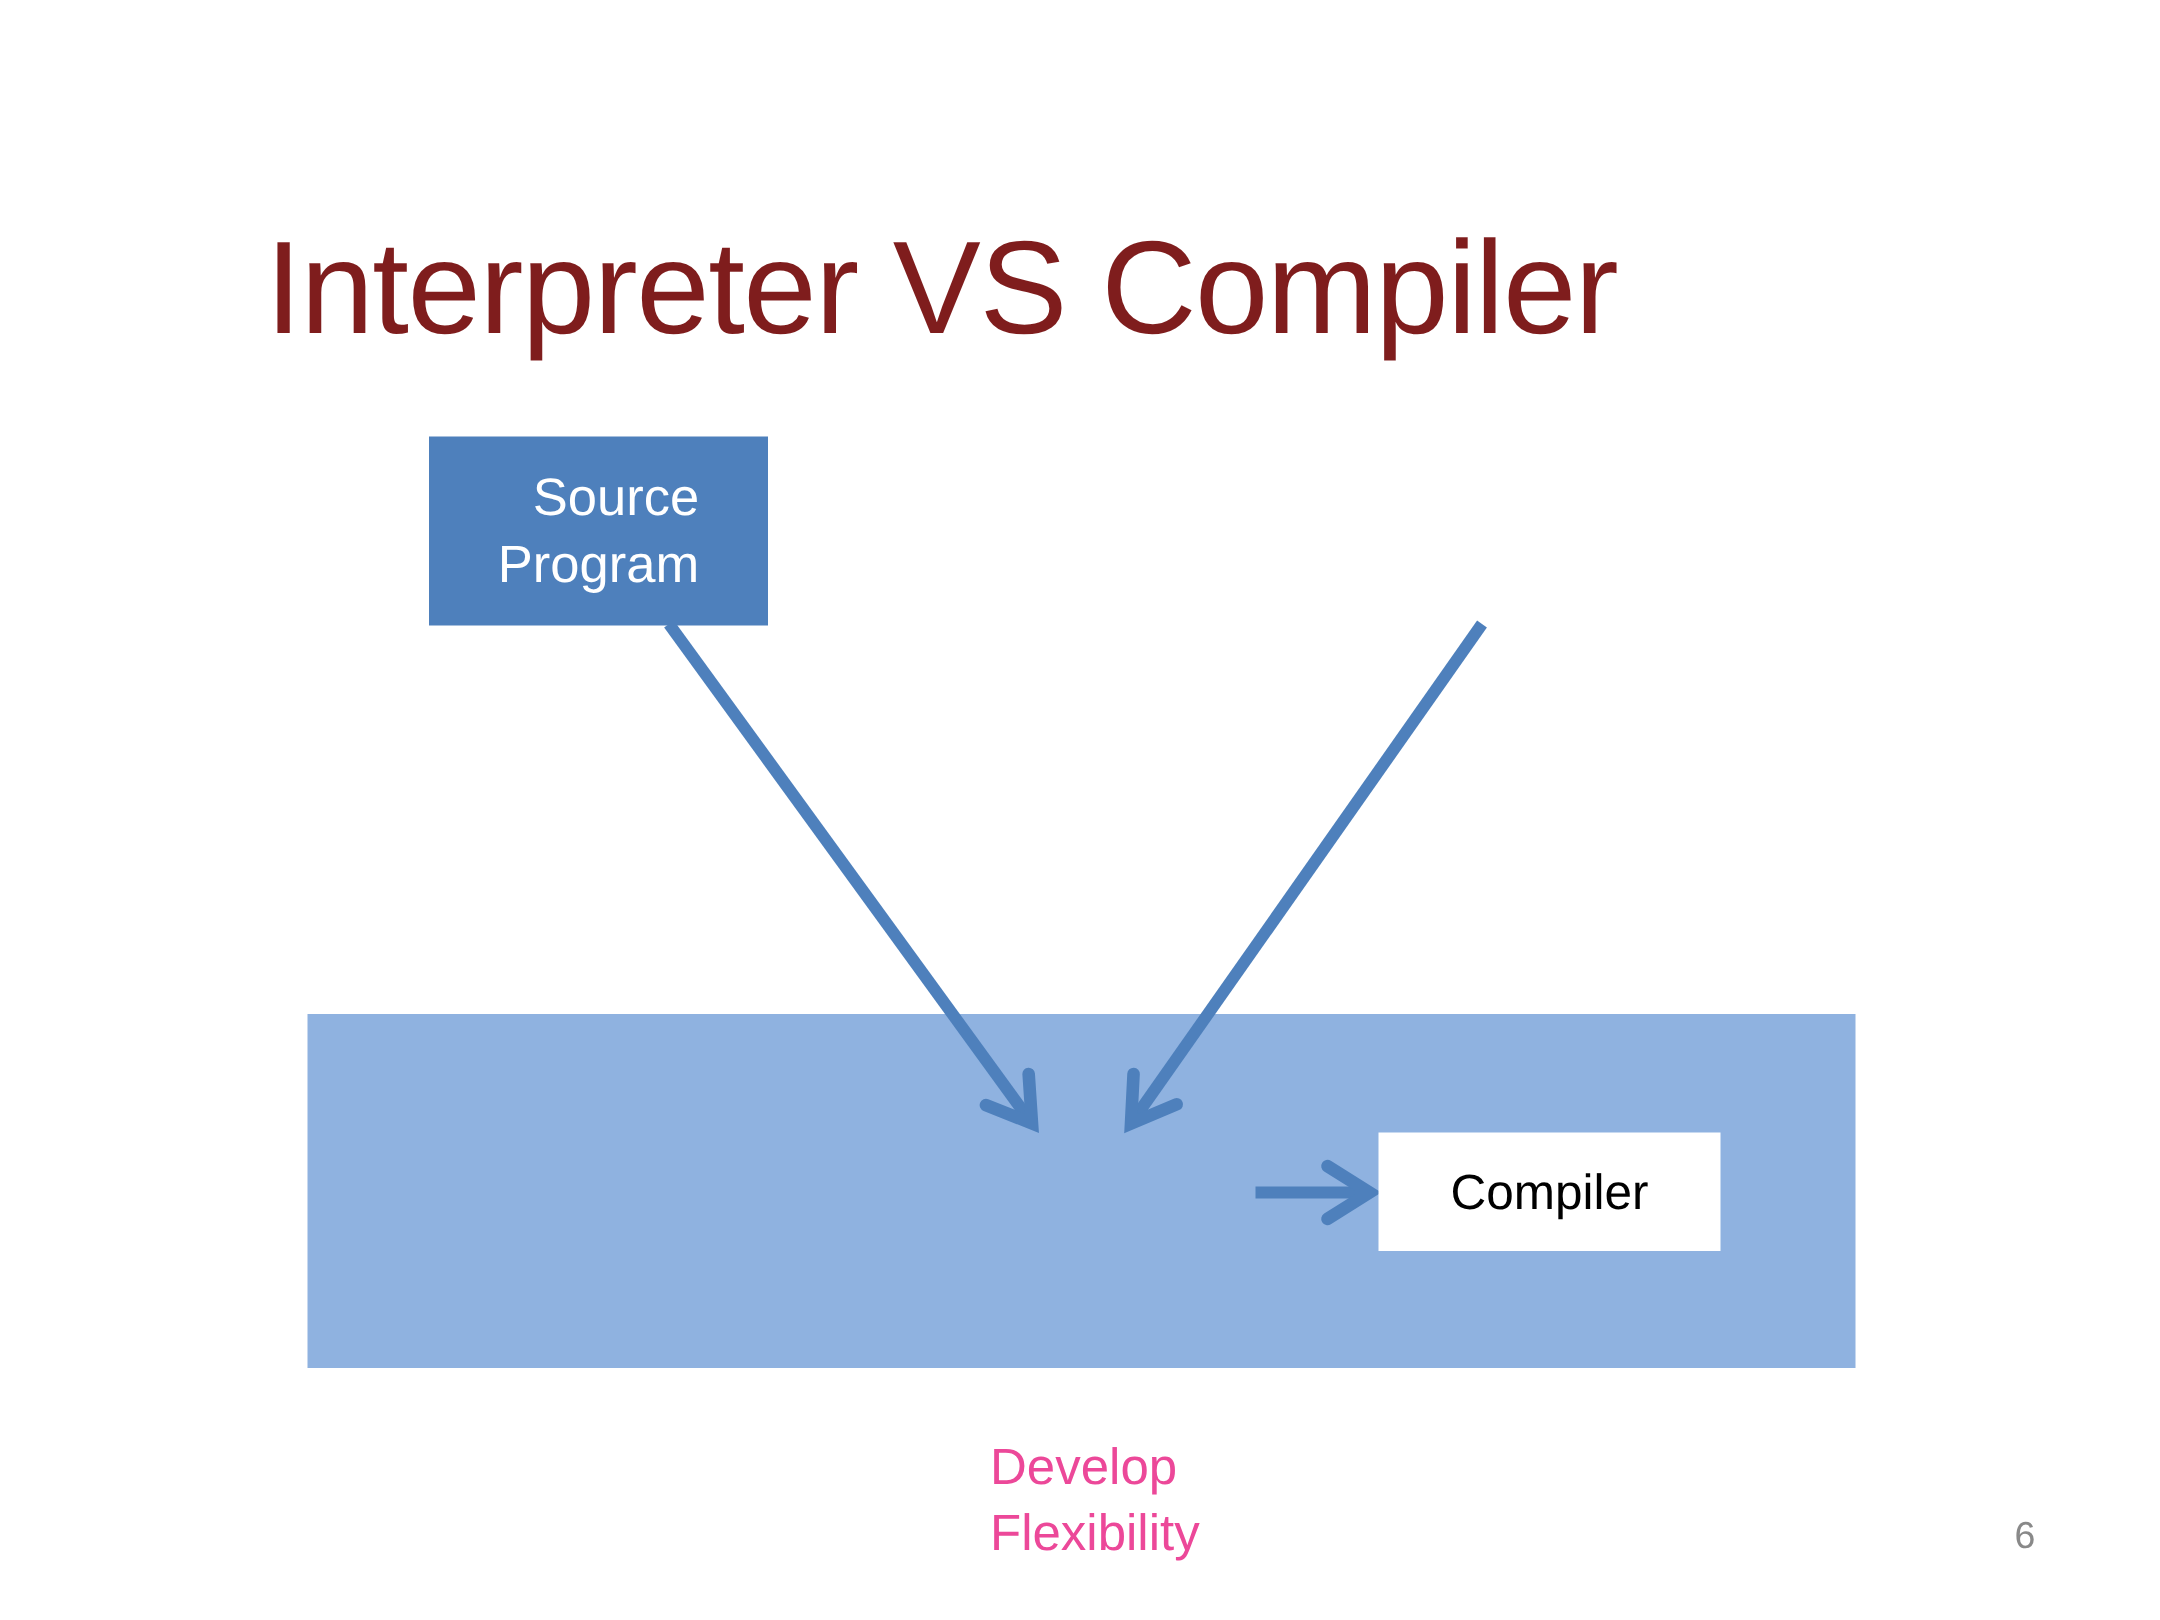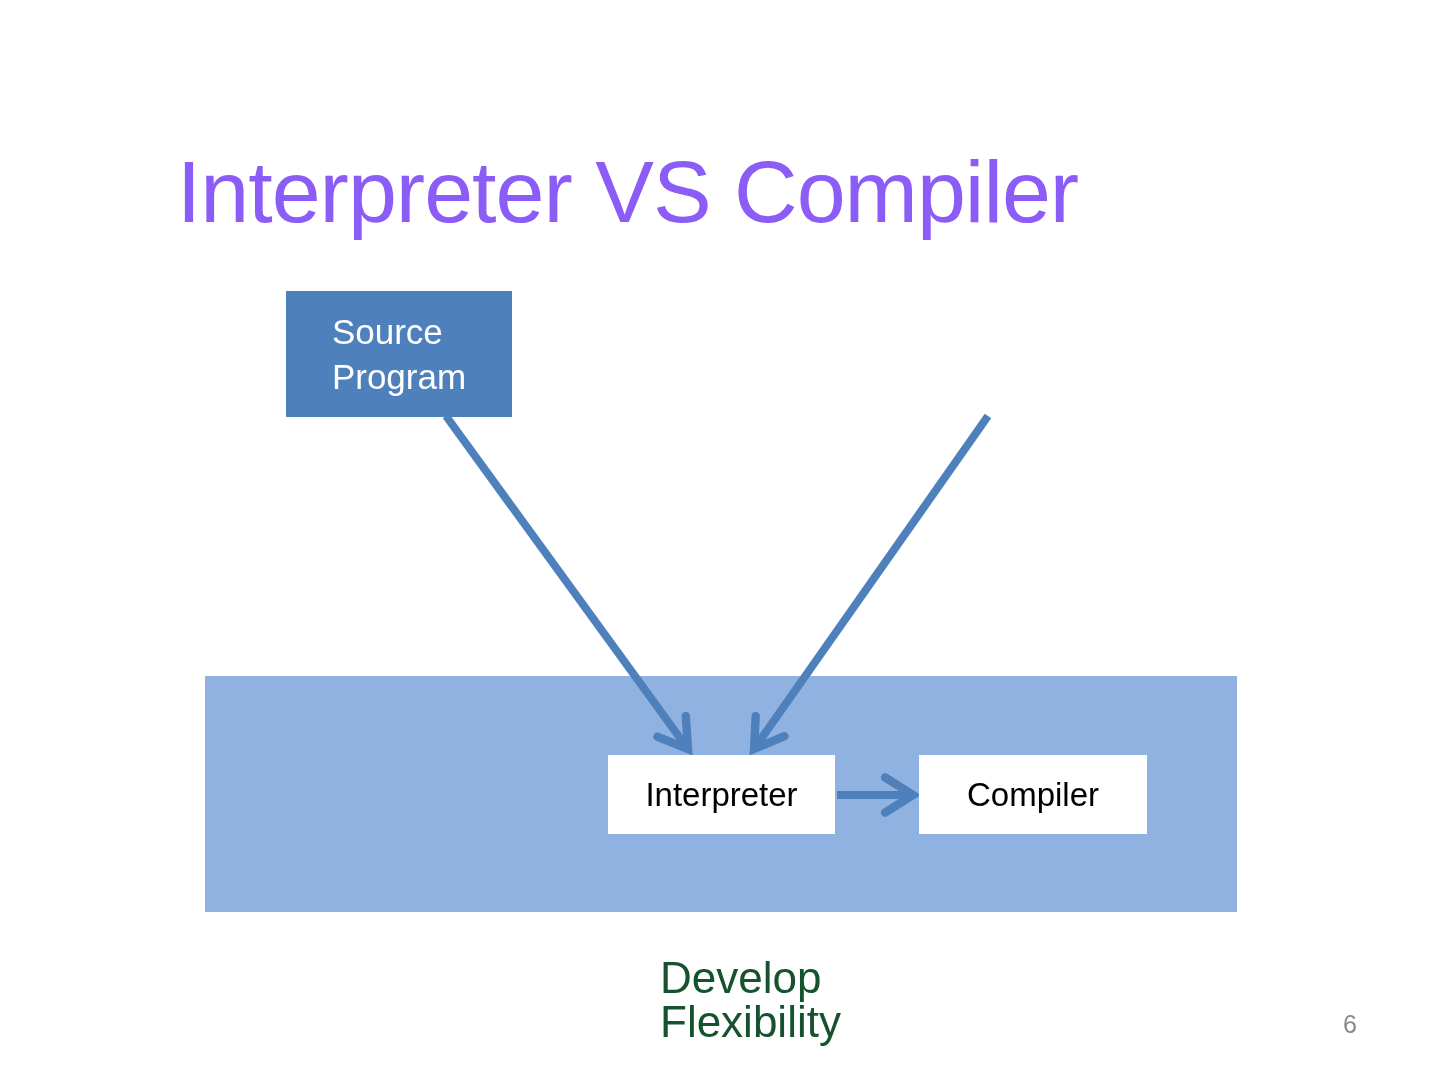--- a/index.html
+++ b/index.html
@@ -18,21 +18,21 @@
   .title {
     position: absolute;
     left: 0;
     top: 78px;
     width: 1255px;
     text-align: center;
     font-size: 88px;
     line-height: 110px;
     font-weight: 400;
     letter-spacing: -1px;
-    color: #8b5cf6;
+    color: #7f1d1d;
     white-space: nowrap;
   }
   .band {
     position: absolute;
     left: 205px;
     top: 676px;
     width: 1032px;
     height: 236px;
     background: #8fb2e0;
     z-index: 1;
@@ -44,21 +44,21 @@
     width: 1440px;
     height: 1080px;
     z-index: 2;
     pointer-events: none;
   }
   .node {
     position: absolute;
     display: flex;
     align-items: center;
     justify-content: center;
-    text-align: left;
+    text-align: right;
     z-index: 3;
   }
   .node .label {
     white-space: pre-line;
   }
   .node.blue {
     background: #4e80bc;
     color: #ffffff;
     font-size: 35px;
     line-height: 45px;
@@ -70,23 +70,23 @@
     line-height: 40px;
   }
   #box-source   { left: 286px; top: 291px; width: 226px; height: 126px; }
   #box-input    { left: 921px; top: 291px; width: 226px; height: 126px; }
   #box-interp   { left: 608px; top: 755px; width: 227px; height: 79px; }
   #box-machine  { left: 919px; top: 755px; width: 228px; height: 79px; }
   .caption {
     position: absolute;
     left: 660px;
     top: 956px;
-    font-size: 44px;
+    font-size: 34px;
     line-height: 44px;
-    color: #14532d;
+    color: #ec4899;
     white-space: pre-line;
     z-index: 3;
   }
   .page-number {
     position: absolute;
     left: 1320px;
     top: 1010px;
     width: 60px;
     text-align: center;
     font-size: 25px;
@@ -113,23 +113,20 @@
     <line x1="988" y1="416" x2="754" y2="749" stroke="#4e80bc" stroke-width="8" marker-end="url(#openArrow)"></line>
     <line x1="837" y1="795" x2="913" y2="795" stroke="#4e80bc" stroke-width="8" marker-end="url(#openArrow)"></line>
   </svg>
 
   <div id="box-source" class="node blue">
     <span class="label">Source
 Program</span>
   </div>
 
 
-  <div id="box-interp" class="node white">
-    <span class="label">Interpreter</span>
-  </div>
 
   <div id="box-machine" class="node white">
     <span class="label">Compiler</span>
   </div>
 
   <div class="caption">Develop
 Flexibility</div>
 
   <div class="page-number">6</div>
 

